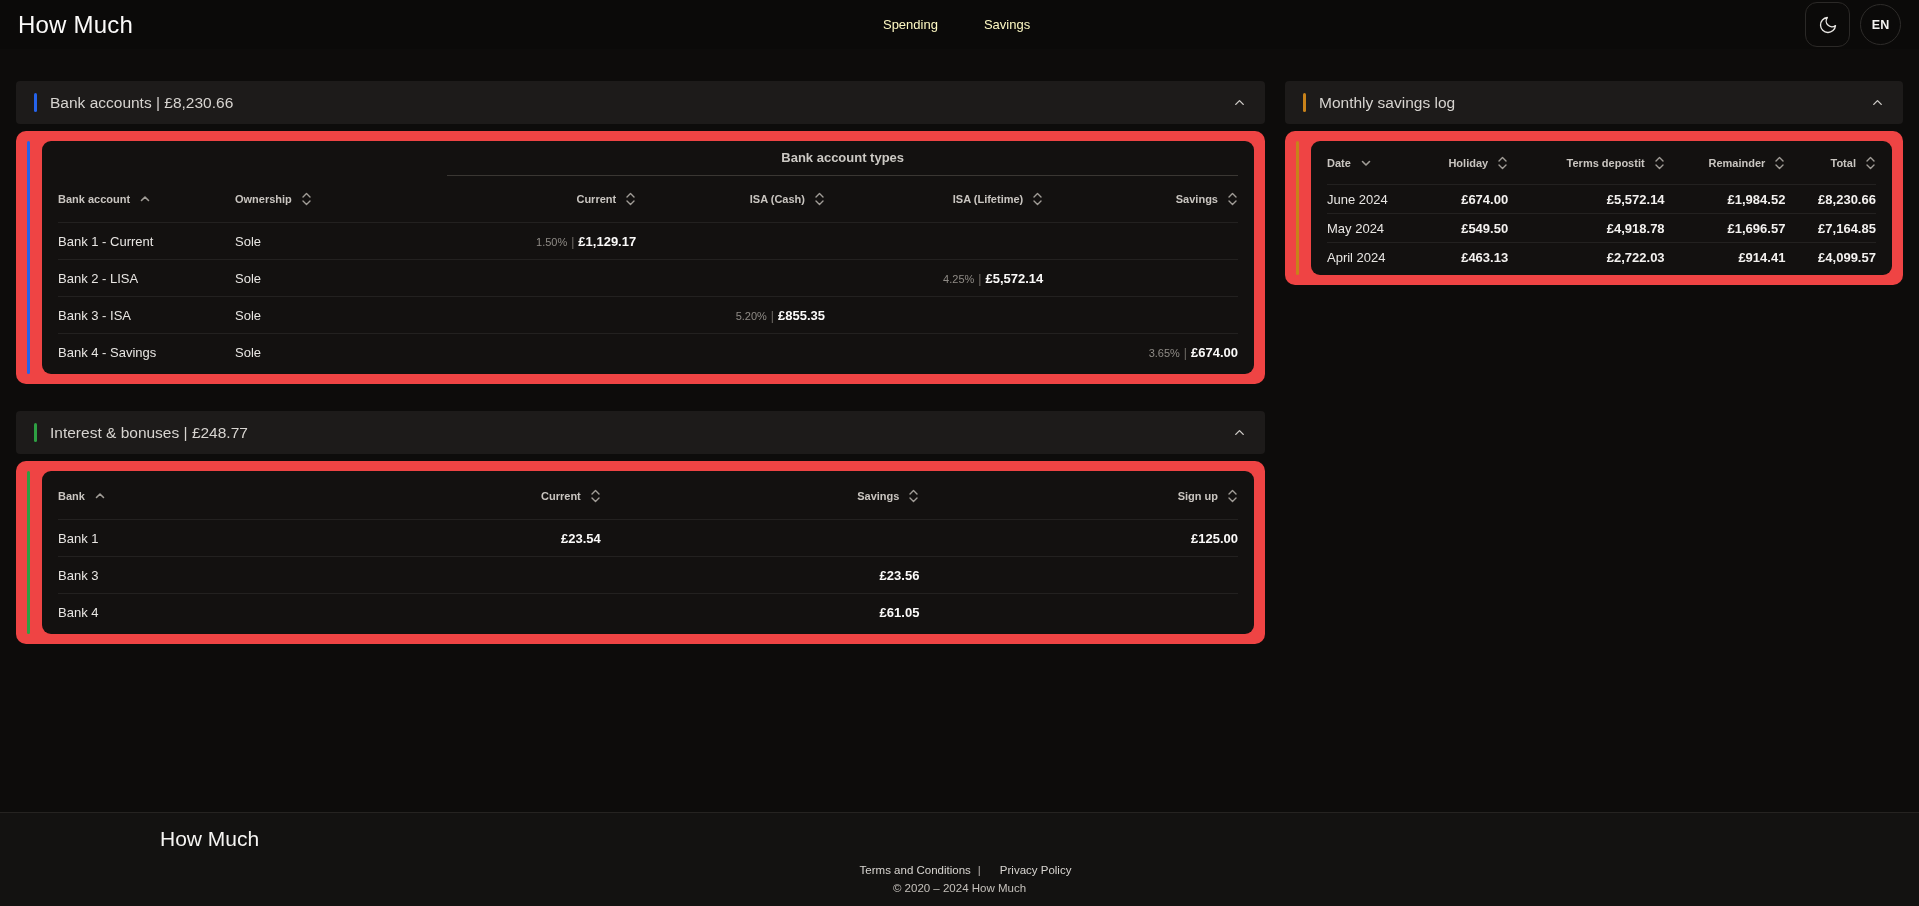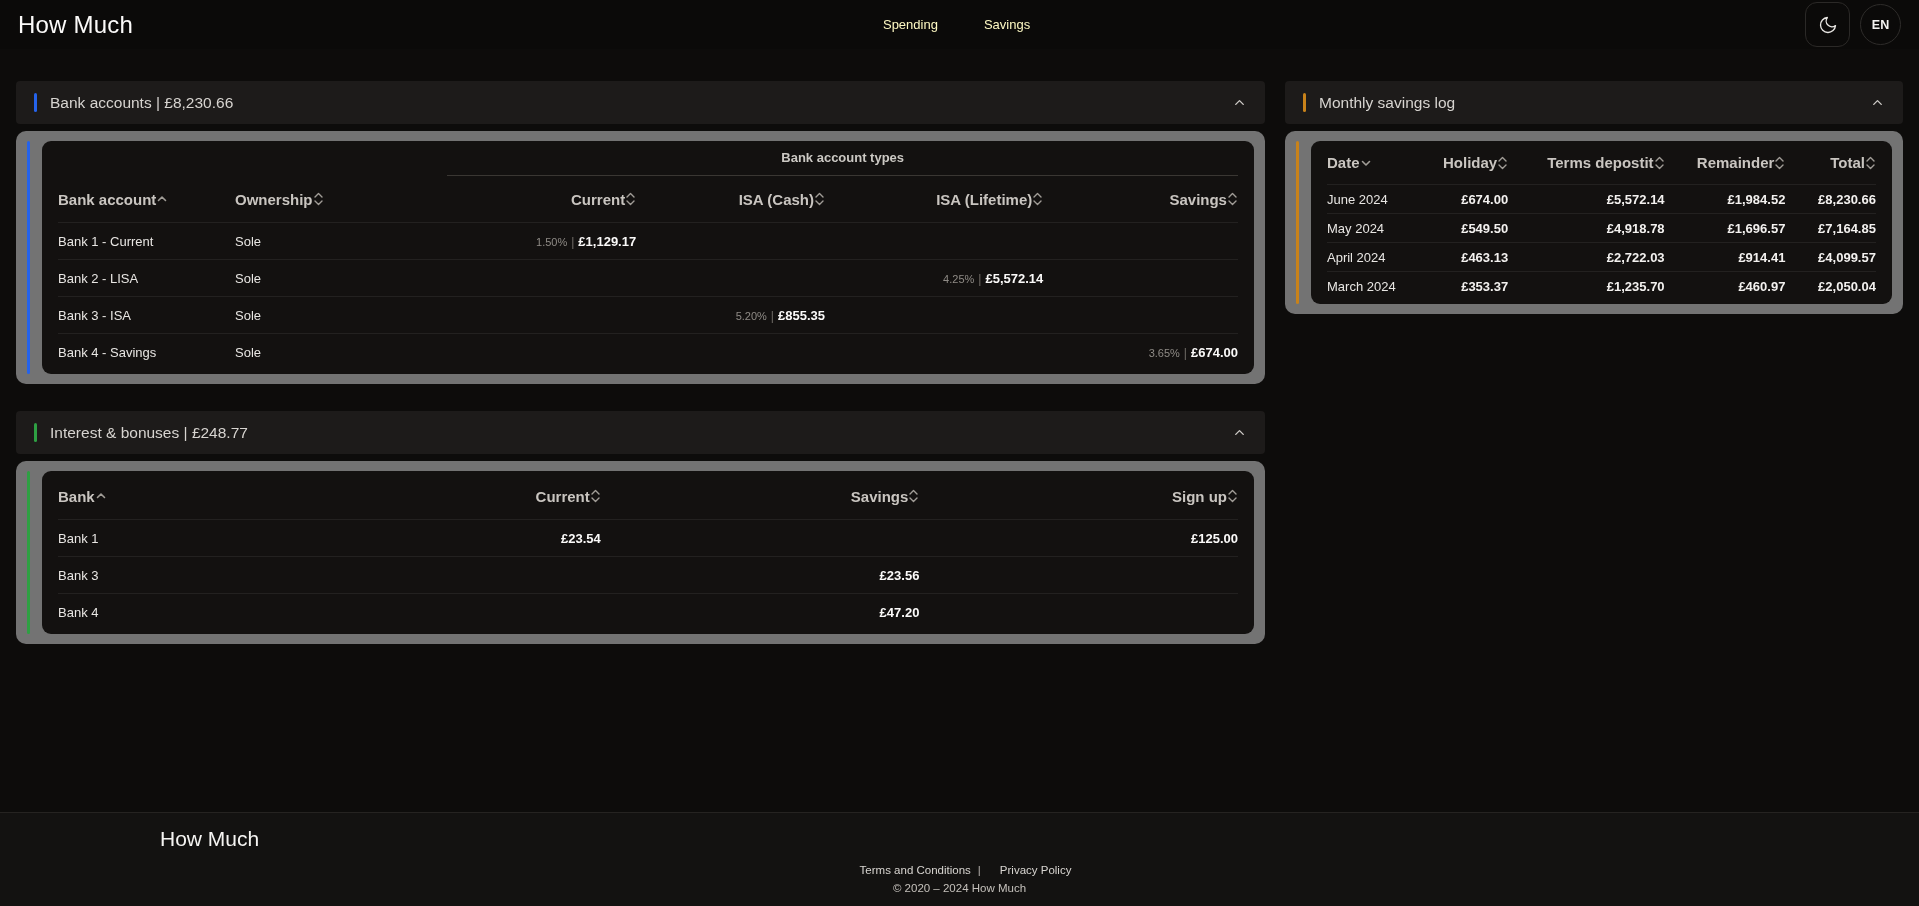--- a/index.html
+++ b/index.html
@@ -63,40 +63,40 @@
   .accent-tick { width:3px; height:19px; border-radius:2px; margin-right:13px; flex:0 0 3px; }
   .accent-blue   { background:#2563eb; }
   .accent-orange { background:#c8821a; }
   .accent-green  { background:#2ea043; }
   .section-title { font-size:15.5px; font-weight:500; color:#d7d4d0; }
   .collapse-chevron { margin-left:auto; color:#cfccc8; display:flex; }
 
   
   .card {
     margin-top:7px;
-    background:#737373;
+    background:#ef4444;
     border-radius:10px;
     padding:10px 11px;
     display:flex;
   }
   .accent-bar { width:3px; border-radius:2px; margin-right:12px; flex:0 0 3px; align-self:stretch; }
   .table-surface {
     flex:1 1 auto; min-width:0;
     background:#131110;
     border-radius:9px;
     padding:2px 16px 4px 16px;
   }
 
   
   .t-row, .t-head { display:grid; align-items:center; }
   .t-head { height:46px; }
   .t-row  { height:37px; border-top:1px solid #232120; }
   .th {
-    font-size:15px; font-weight:700; color:#c9c5c0;
-    display:flex; align-items:center; cursor:pointer;
+    font-size:11px; font-weight:700; color:#c9c5c0;
+    display:flex; align-items:center; gap:9px; cursor:pointer;
     white-space:nowrap;
   }
   .th.num { justify-content:flex-end; }
   .td { font-size:13px; color:#e8e6e3; white-space:nowrap; }
   .td.num { text-align:right; }
   .sort-icon { display:flex; flex:0 0 auto; color:#a19d97; }
 
   .rate { font-size:11px; color:#8f8b86; }
   .sep  { font-size:12px; color:#716d67; margin:0 4px; }
   .amt  { font-size:13px; font-weight:700; color:#fbfaf9; }
@@ -342,21 +342,21 @@
           </div>
           <div class="t-row ib-grid">
             <div class="td">Bank 3</div>
             <div class="td num amt"></div>
             <div class="td num amt">£23.56</div>
             <div class="td num amt"></div>
           </div>
           <div class="t-row ib-grid">
             <div class="td">Bank 4</div>
             <div class="td num amt"></div>
-            <div class="td num amt">£47.20</div>
+            <div class="td num amt">£61.05</div>
             <div class="td num amt"></div>
           </div>
 
         </div>
       </div>
     </div>
   </div>
 
   <div class="col">
 
@@ -435,27 +435,20 @@
           <div class="td num val">£1,696.57</div>
           <div class="td num val">£7,164.85</div>
         </div>
         <div class="t-row ms-grid">
           <div class="td">April 2024</div>
           <div class="td num val">£463.13</div>
           <div class="td num val">£2,722.03</div>
           <div class="td num val">£914.41</div>
           <div class="td num val">£4,099.57</div>
         </div>
-        <div class="t-row ms-grid">
-          <div class="td">March 2024</div>
-          <div class="td num val">£353.37</div>
-          <div class="td num val">£1,235.70</div>
-          <div class="td num val">£460.97</div>
-          <div class="td num val">£2,050.04</div>
-        </div>
 
       </div>
     </div>
   </div>
 </div>
 
 <div class="footer">
   <div class="footer-brand">How Much</div>
   <div class="footer-center">
     <div class="footer-links">

